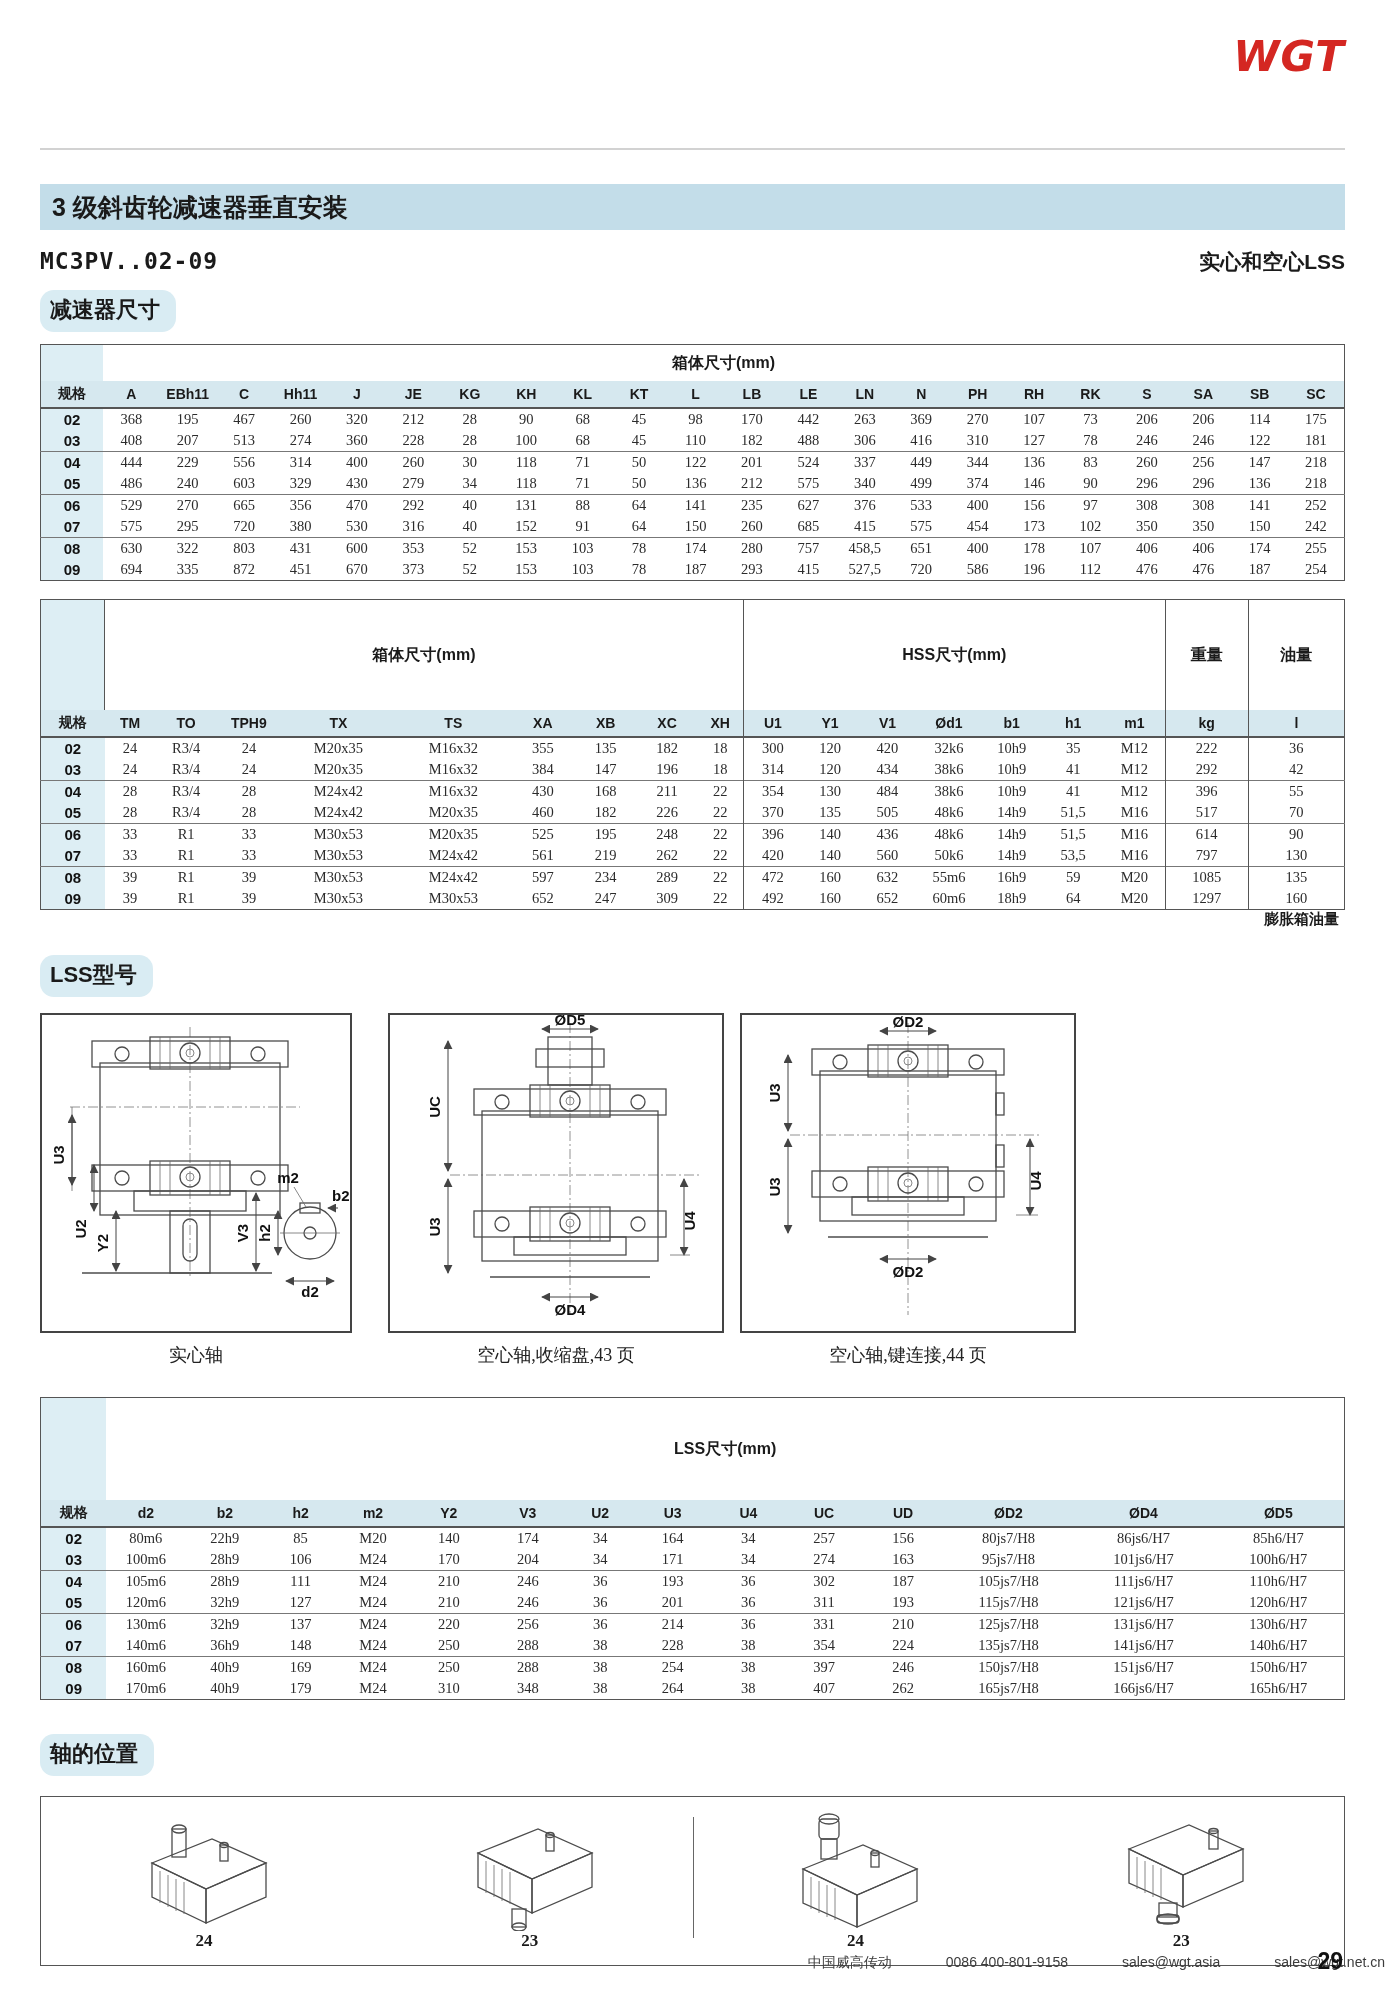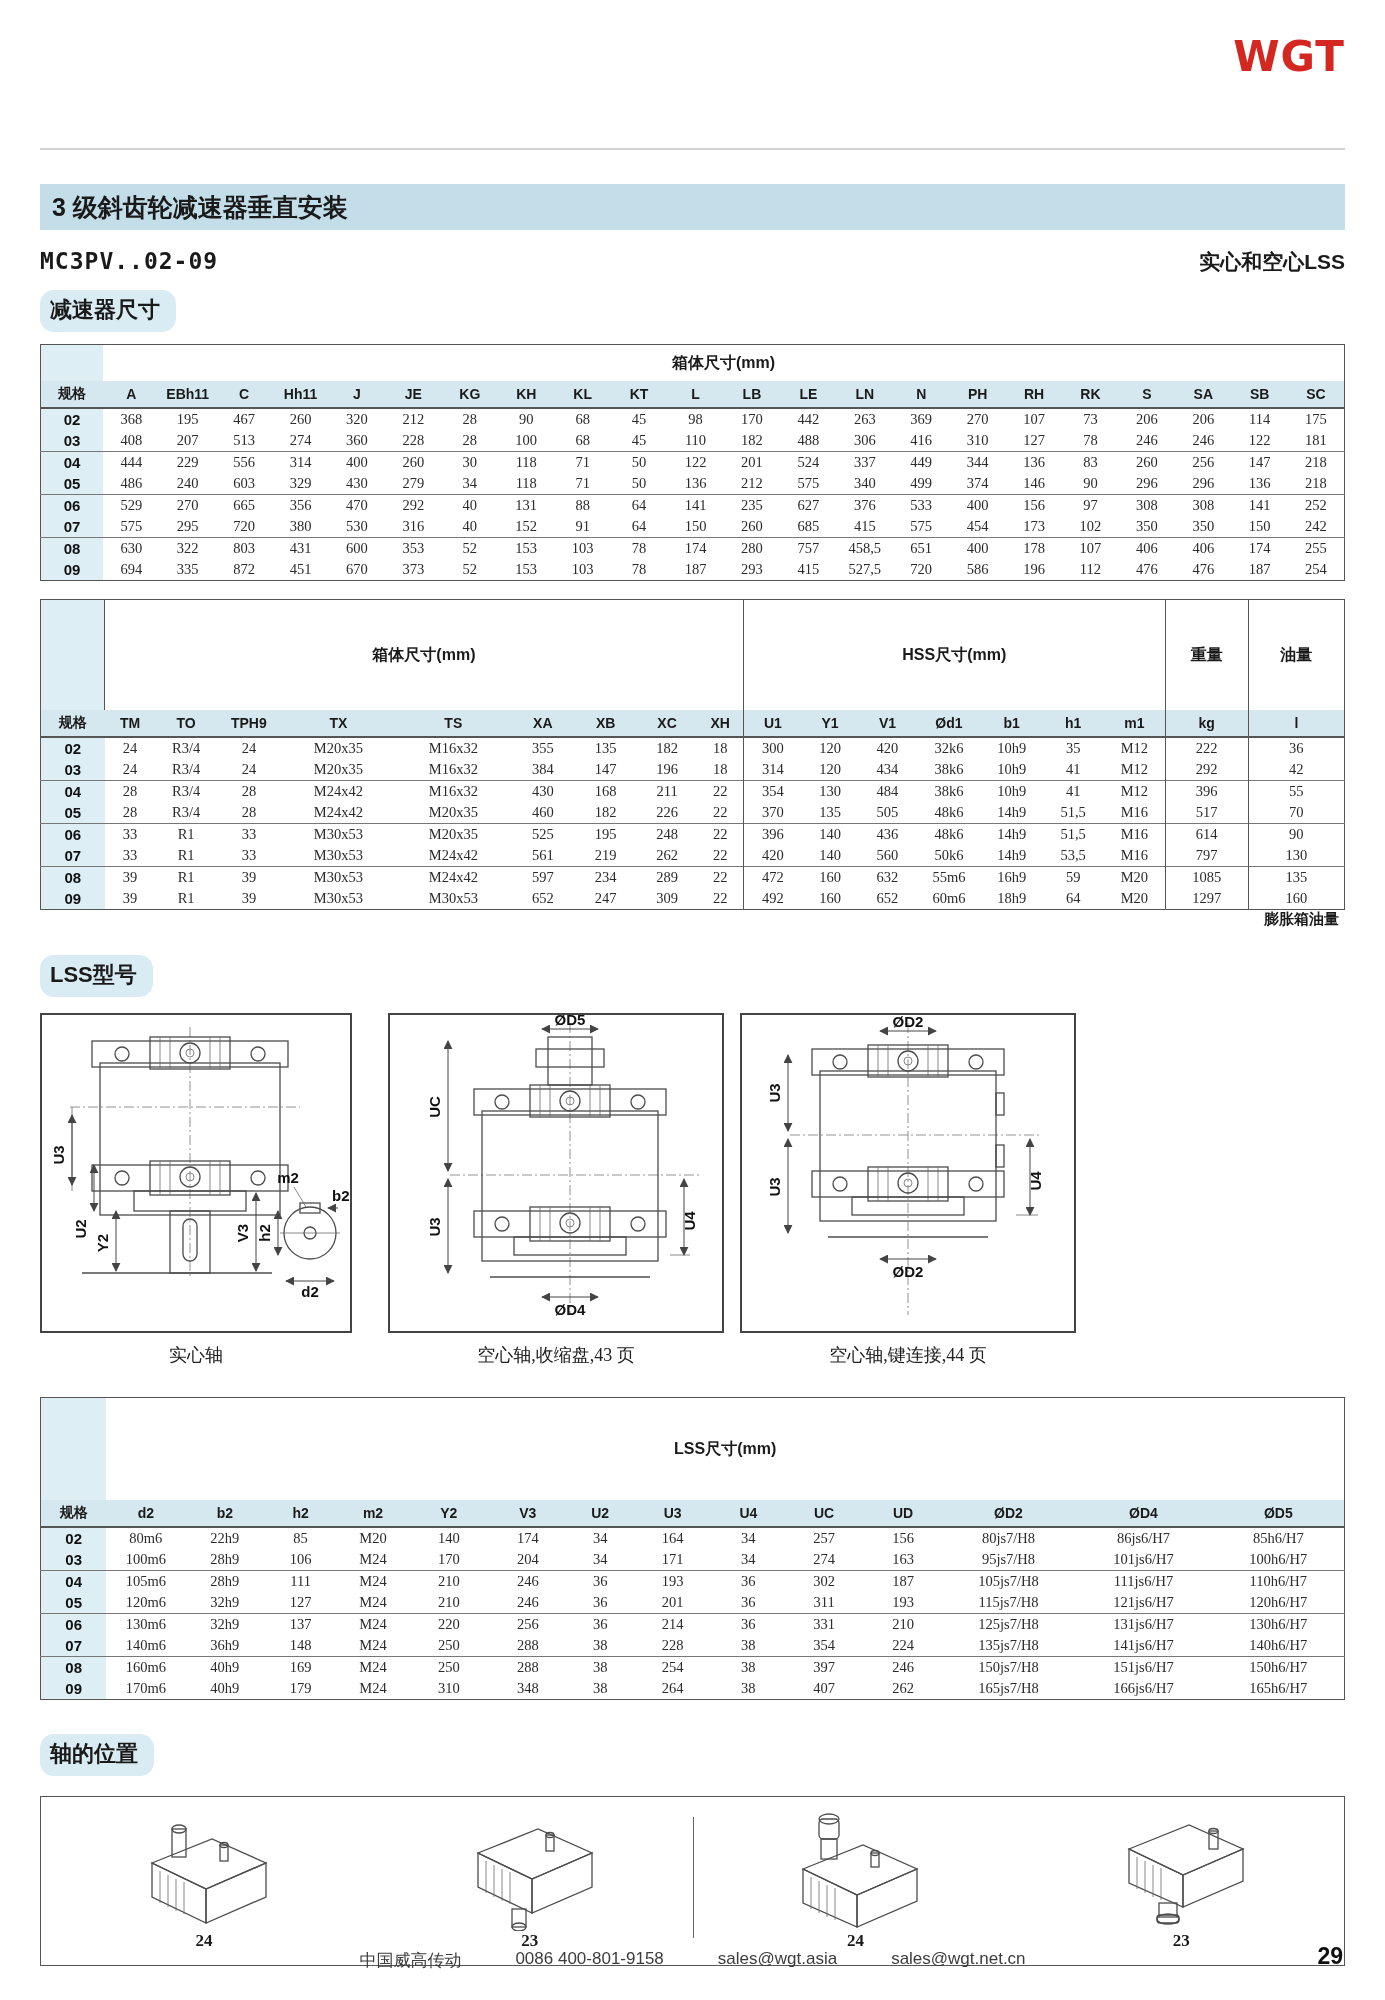--- a/index.html
+++ b/index.html
@@ -1,20 +1,20 @@
 <!DOCTYPE html>
 <html><head>
 <meta charset="utf-8">
 <style>
   html,body{margin:0;padding:0;}
   body{width:1385px;height:2000px;background:#fff;font-family:"Liberation Sans",sans-serif;color:#1a1a1a;overflow:hidden;position:relative;}
   .content{padding:0 40px;}
   
   .top{height:148px;position:relative;border-bottom:2px solid #d2d2d2;margin:0 40px;}
-  .logo{position:absolute;right:0;top:36px;font-family:"DejaVu Sans",sans-serif;font-weight:900;font-size:42px;color:#d42722;letter-spacing:1px;line-height:1;}
+  .logo{position:absolute;right:0;top:36px;font-family:"DejaVu Sans",sans-serif;font-weight:900;font-style:italic;font-size:42px;color:#d42722;letter-spacing:1px;line-height:1;}
   
   .title-bar{margin-top:34px;background:#c3dde9;height:46px;line-height:46px;font-size:25px;font-weight:bold;padding-left:12px;}
   .model-line{margin-top:18px;display:flex;justify-content:space-between;align-items:baseline;}
   .model{font-family:"DejaVu Sans Mono",monospace;font-size:23px;font-weight:bold;letter-spacing:1px;}
   .model-right{font-size:21px;font-weight:bold;}
   .sec-label{display:inline-block;background:#d9ecf3;padding:5px 16px 7px 10px;font-size:22px;font-weight:bold;border-radius:14px;}
   .mt14{margin-top:14px}.mt24{margin-top:26px}.mt36{margin-top:34px}
   
   table{width:100%;border-collapse:collapse;table-layout:fixed;margin-top:12px;}
   table,tr,th,td{border:0 solid #555;}
@@ -45,21 +45,21 @@
   svg .dim{fill:none;stroke:#444;stroke-width:1;}
   svg .dlab{font-family:"Liberation Sans",sans-serif;font-size:15px;font-weight:bold;fill:#111;}
   
   .pos-box{margin-top:20px;border:1.5px solid #555;height:168px;position:relative;display:flex;}
   .pos-half{flex:1;display:flex;justify-content:space-around;align-items:center;}
   .pos-div{position:absolute;left:50%;top:12%;height:72%;width:1px;background:#666;}
   .pos-item{text-align:center;}
   .pos-item .plab{font-family:"Liberation Serif",serif;font-weight:bold;font-size:17px;margin-top:-4px;}
   
   .footer{position:absolute;left:0;bottom:28px;width:1385px;}
-  .foot-inner{display:flex;justify-content:center;gap:54px;font-size:17px;color:#3c3c3c;}
+  .foot-inner{display:flex;justify-content:flex-end;gap:54px;font-size:14px;color:#3c3c3c;}
   .page-num{position:absolute;right:42px;top:-6px;font-size:23px;font-weight:bold;color:#111;}
 </style>
 </head>
 <body>
 
 <div class="top">
   <div class="logo">WGT</div>
 </div>
 
 <div class="content">

